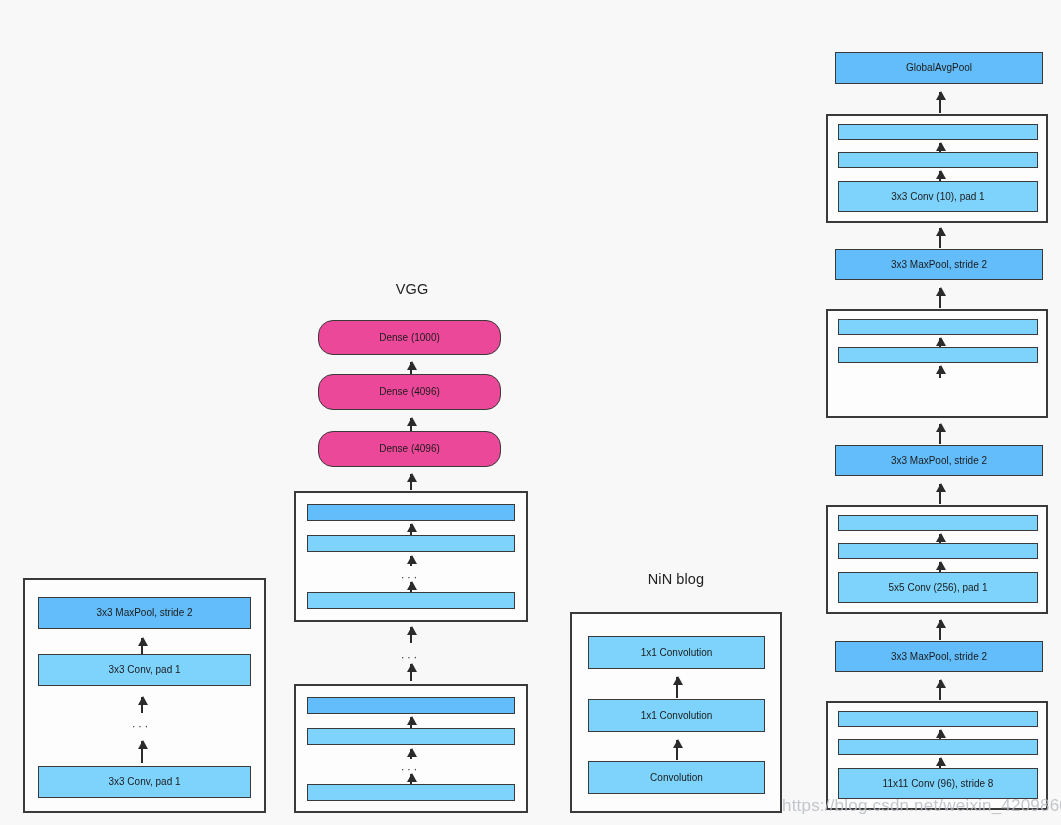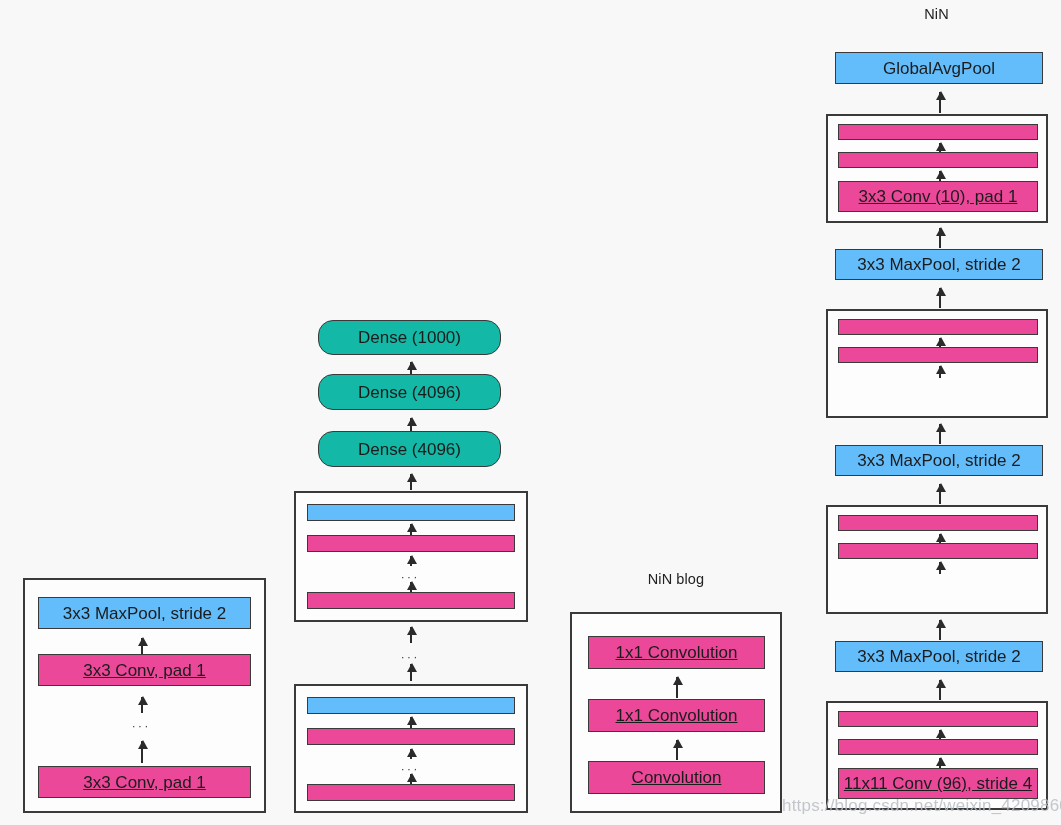--- a/index.html
+++ b/index.html
@@ -33,28 +33,28 @@
   }
 
   
   .layer{
     position:absolute;
     box-sizing:border-box;
     border:1.8px solid #3a3a3a;
     display:flex;
     align-items:center;
     justify-content:center;
-    font-size:17px;
+    font-size:10px;
     line-height:1;
     white-space:nowrap;
     color:#1b1b1b;
   }
   .layer.fill-dark{background:#63bdfb;}
-  .layer.fill-light{background:#ec4899;text-decoration:underline;}
-  .layer.fill-white{background:#14b8a6;border-radius:15px;}
+  .layer.fill-light{background:#7dd3fc;}
+  .layer.fill-white{background:#ec4899;border-radius:15px;}
 
   
   .arrow{
     position:absolute;
     width:0;
     border-left:2px solid #2b2b2b;
     box-sizing:border-box;
   }
   .arrow::after{
     content:"";
@@ -104,20 +104,21 @@
   <div class="layer fill-light" style="left:38px;top:654px;width:213px;height:32px;">3x3 Conv, pad 1</div>
 
   <div class="arrow" style="left:141px;top:697px;height:16px;"></div>
 
   <div class="vdots" style="left:141px;top:719px;">···</div>
 
   <div class="arrow" style="left:141px;top:741px;height:22px;"></div>
 
   <div class="layer fill-light" style="left:38px;top:766px;width:213px;height:32px;">3x3 Conv, pad 1</div>
 
+  <div class="col-title" style="left:296px;top:281px;width:232px;">VGG</div>
 
   <div class="layer fill-white" style="left:318px;top:320px;width:183px;height:35px;">Dense (1000)</div>
 
   <div class="arrow" style="left:410px;top:362px;height:17px;"></div>
 
   <div class="layer fill-white" style="left:318px;top:374px;width:183px;height:36px;">Dense (4096)</div>
 
   <div class="arrow" style="left:410px;top:418px;height:17px;"></div>
 
   <div class="layer fill-white" style="left:318px;top:431px;width:183px;height:36px;">Dense (4096)</div>
@@ -169,21 +170,20 @@
   <div class="layer fill-light" style="left:588px;top:636px;width:177px;height:33px;">1x1 Convolution</div>
 
   <div class="arrow" style="left:676px;top:677px;height:21px;"></div>
 
   <div class="layer fill-light" style="left:588px;top:699px;width:177px;height:33px;">1x1 Convolution</div>
 
   <div class="arrow" style="left:676px;top:740px;height:20px;"></div>
 
   <div class="layer fill-light" style="left:588px;top:761px;width:177px;height:33px;">Convolution</div>
 
-  <div class="col-title" style="left:825px;top:6px;width:223px;">NiN</div>
 
   <div class="layer fill-dark" style="left:835px;top:52px;width:208px;height:32px;">GlobalAvgPool</div>
 
   <div class="arrow" style="left:939px;top:92px;height:21px;"></div>
 
   <div class="group" style="left:826px;top:114px;width:222px;height:109px;"></div>
 
   <div class="layer fill-light" style="left:838px;top:124px;width:200px;height:16px;"></div>
 
   <div class="arrow" style="left:939px;top:143px;height:12px;"></div>
@@ -220,34 +220,35 @@
   <div class="group" style="left:826px;top:505px;width:222px;height:109px;"></div>
 
   <div class="layer fill-light" style="left:838px;top:515px;width:200px;height:16px;"></div>
 
   <div class="arrow" style="left:939px;top:534px;height:12px;"></div>
 
   <div class="layer fill-light" style="left:838px;top:543px;width:200px;height:16px;"></div>
 
   <div class="arrow" style="left:939px;top:562px;height:12px;"></div>
 
+  <div class="layer fill-light" style="left:838px;top:572px;width:200px;height:31px;">5x5 Conv (256), pad 1</div>
 
   <div class="arrow" style="left:939px;top:620px;height:20px;"></div>
 
   <div class="layer fill-dark" style="left:835px;top:641px;width:208px;height:31px;">3x3 MaxPool, stride 2</div>
 
   <div class="arrow" style="left:939px;top:680px;height:20px;"></div>
 
   <div class="group" style="left:826px;top:701px;width:222px;height:109px;"></div>
 
   <div class="layer fill-light" style="left:838px;top:711px;width:200px;height:16px;"></div>
 
   <div class="arrow" style="left:939px;top:730px;height:12px;"></div>
 
   <div class="layer fill-light" style="left:838px;top:739px;width:200px;height:16px;"></div>
 
   <div class="arrow" style="left:939px;top:758px;height:12px;"></div>
 
-  <div class="layer fill-light" style="left:838px;top:768px;width:200px;height:31px;">11x11 Conv (96), stride 4</div>
+  <div class="layer fill-light" style="left:838px;top:768px;width:200px;height:31px;">11x11 Conv (96), stride 8</div>
 
   <div class="watermark" style="left:782px;top:796px;">https://blog.csdn.net/weixin_42098609</div>
 
 </div>
 
 </body></html>

